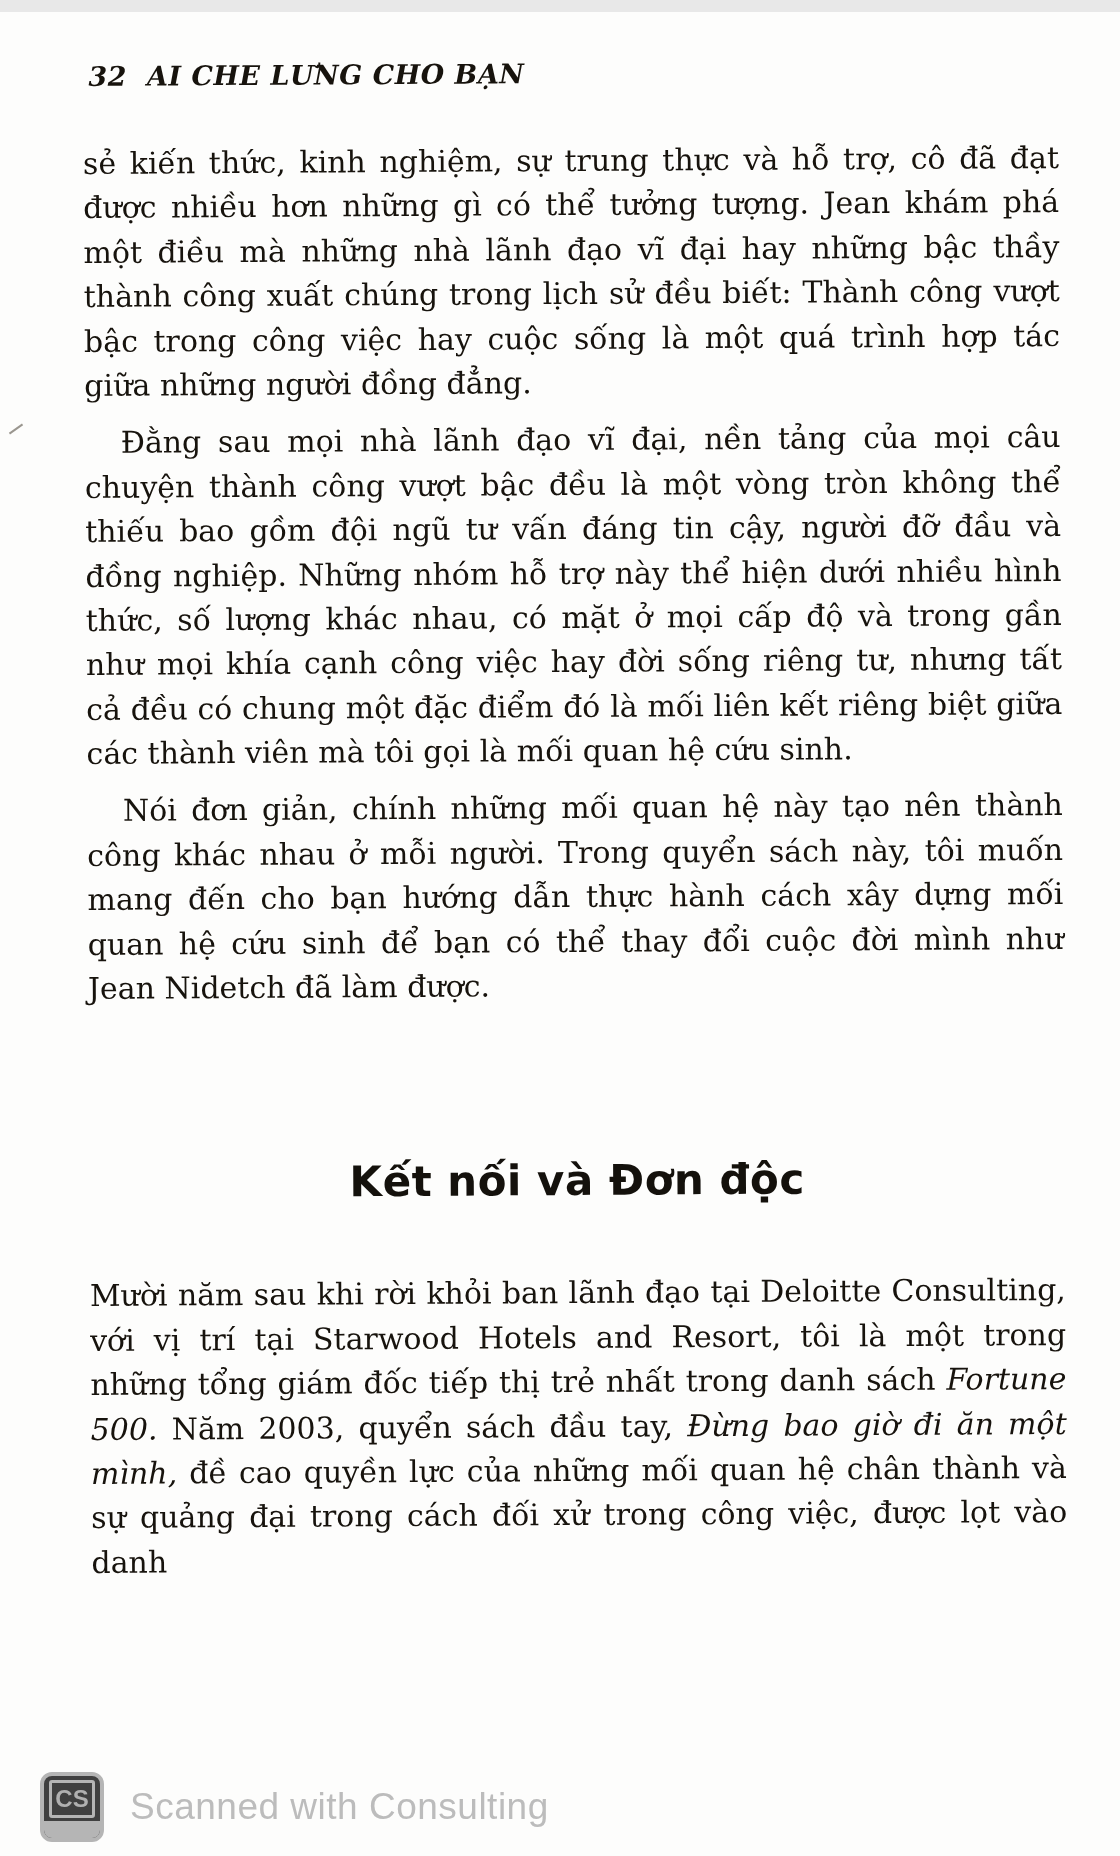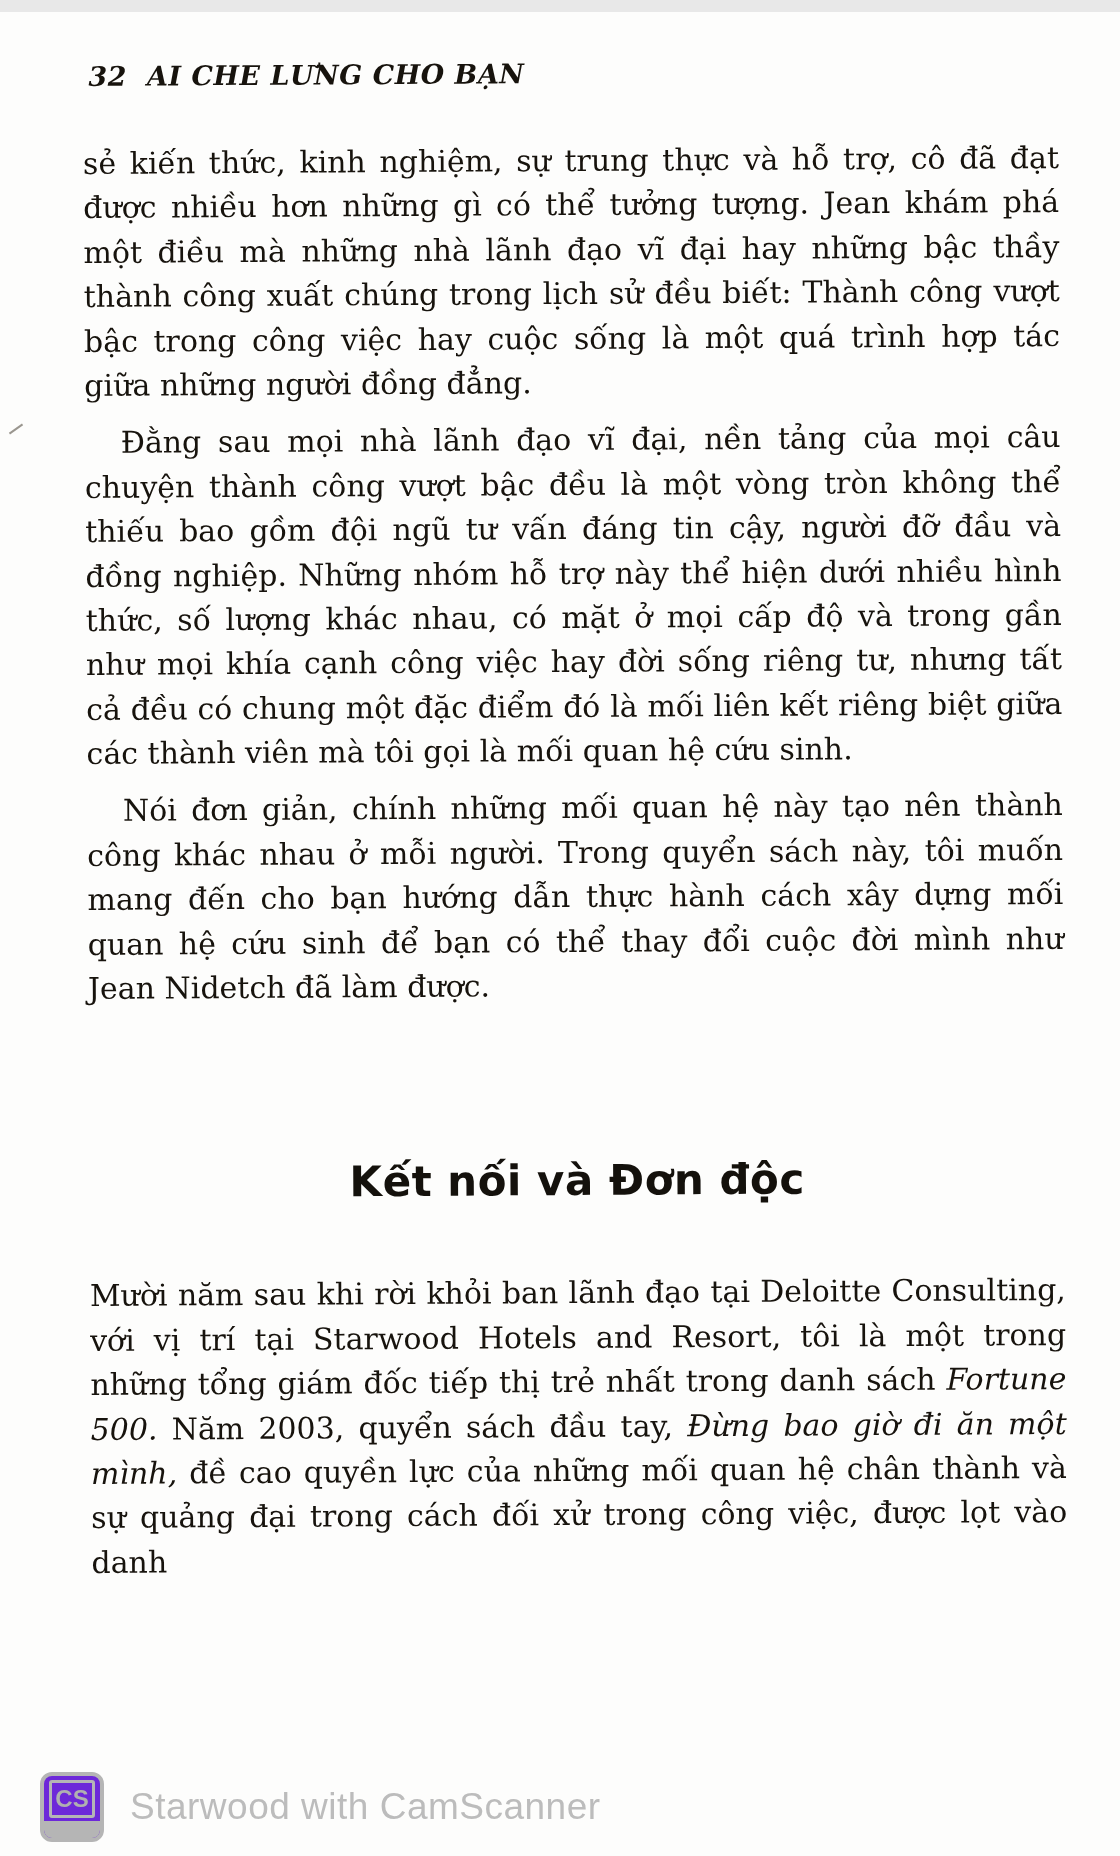--- a/index.html
+++ b/index.html
@@ -52,21 +52,21 @@
   }
   .watermark {
     position:absolute; left:40px; top:1760px;
     display:flex; align-items:center; gap:26px;
     font-family:"Liberation Sans", sans-serif;
   }
   .cs-icon {
     width:56px; height:62px;
     border:4px solid #b5b5b5;
     border-radius:12px;
-    background:#6d28d9;
+    background:#404040;
     position:relative;
     overflow:hidden;
     flex:0 0 auto;
   }
   .cs-icon-label {
     position:absolute; top:4px; left:5px; right:5px;
     height:32px;
     border:3px solid #b5b5b5;
     border-radius:3px;
     display:flex; align-items:center; justify-content:center;
@@ -115,18 +115,18 @@
 
   </div>
 
   <div class="scan-artifact"></div>
 
   <div class="watermark">
     <div class="cs-icon">
       <div class="cs-icon-label">CS</div>
       <div class="cs-icon-strip"></div>
     </div>
-    <div class="watermark-text">Starwood with CamScanner</div>
+    <div class="watermark-text">Scanned with Consulting</div>
   </div>
 
   <div class="bottom-bar"></div>
 
 </div>
 
 </body></html>

